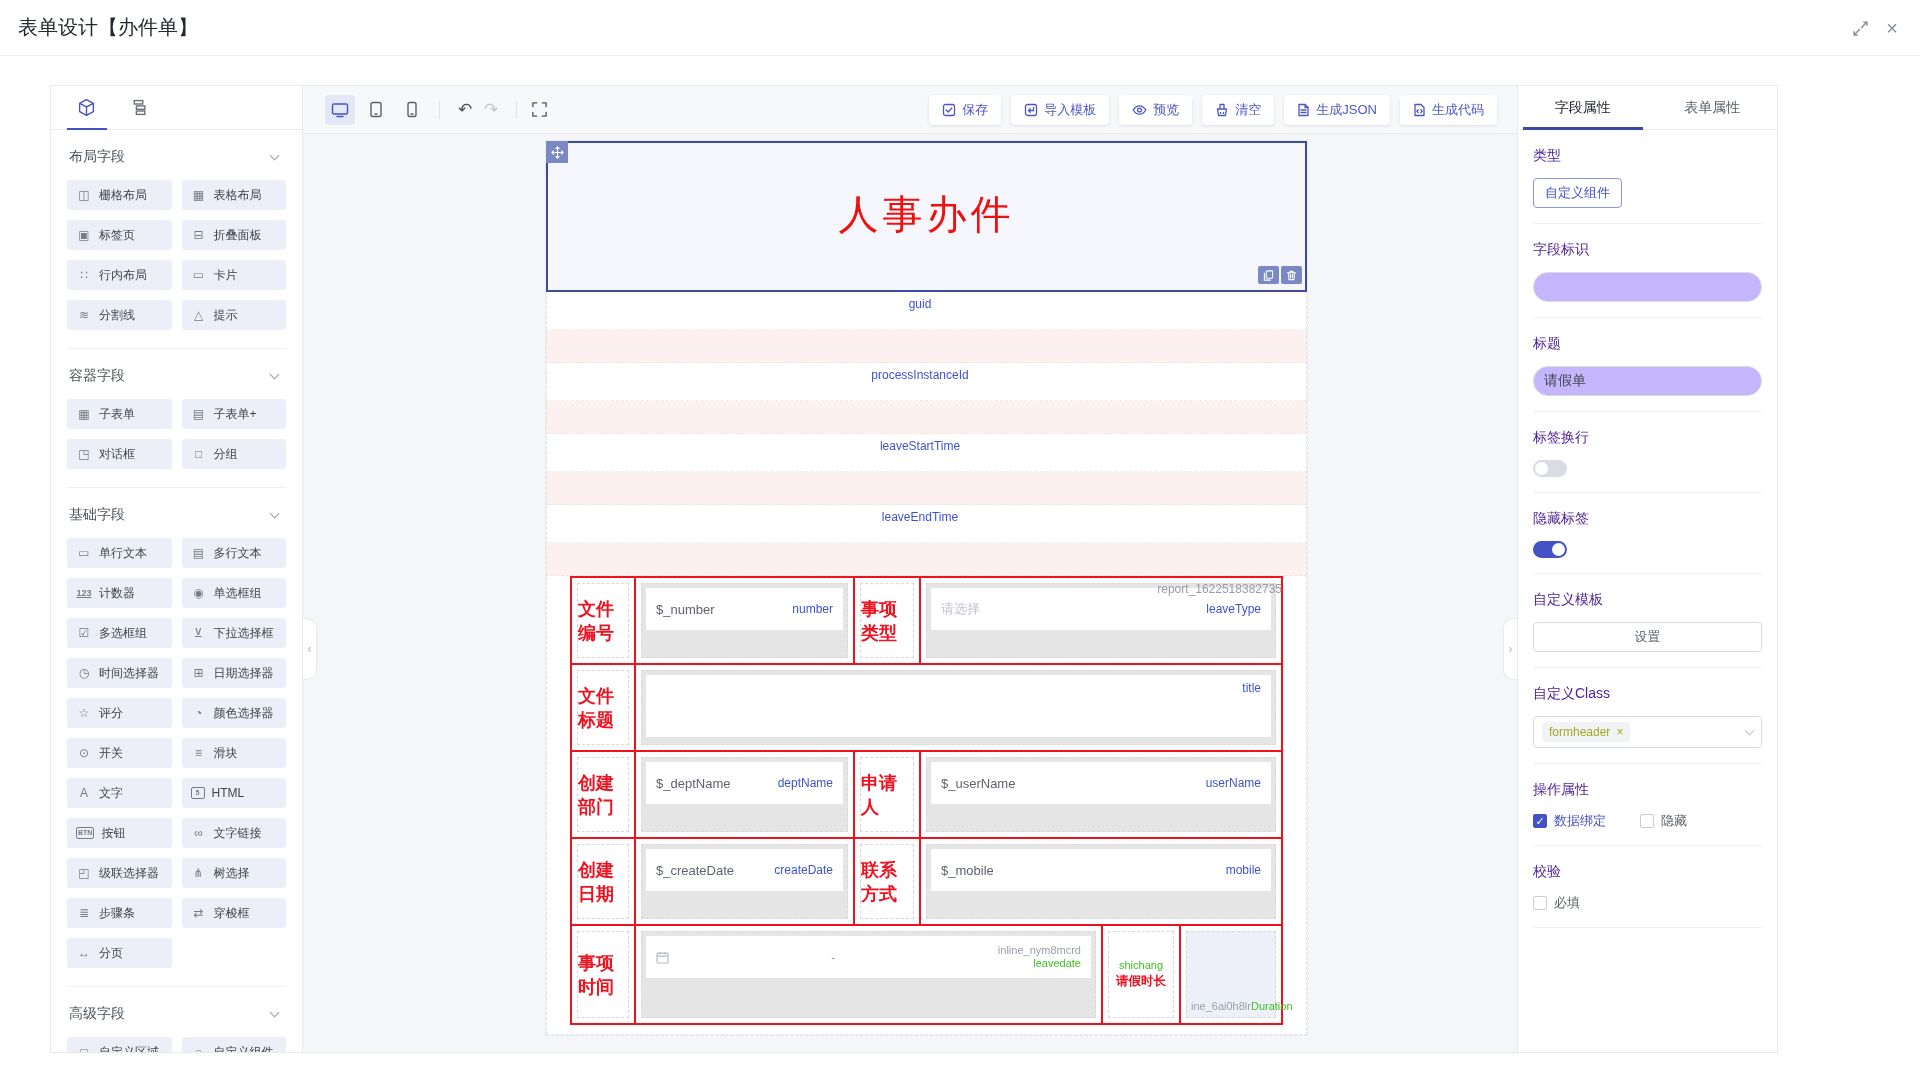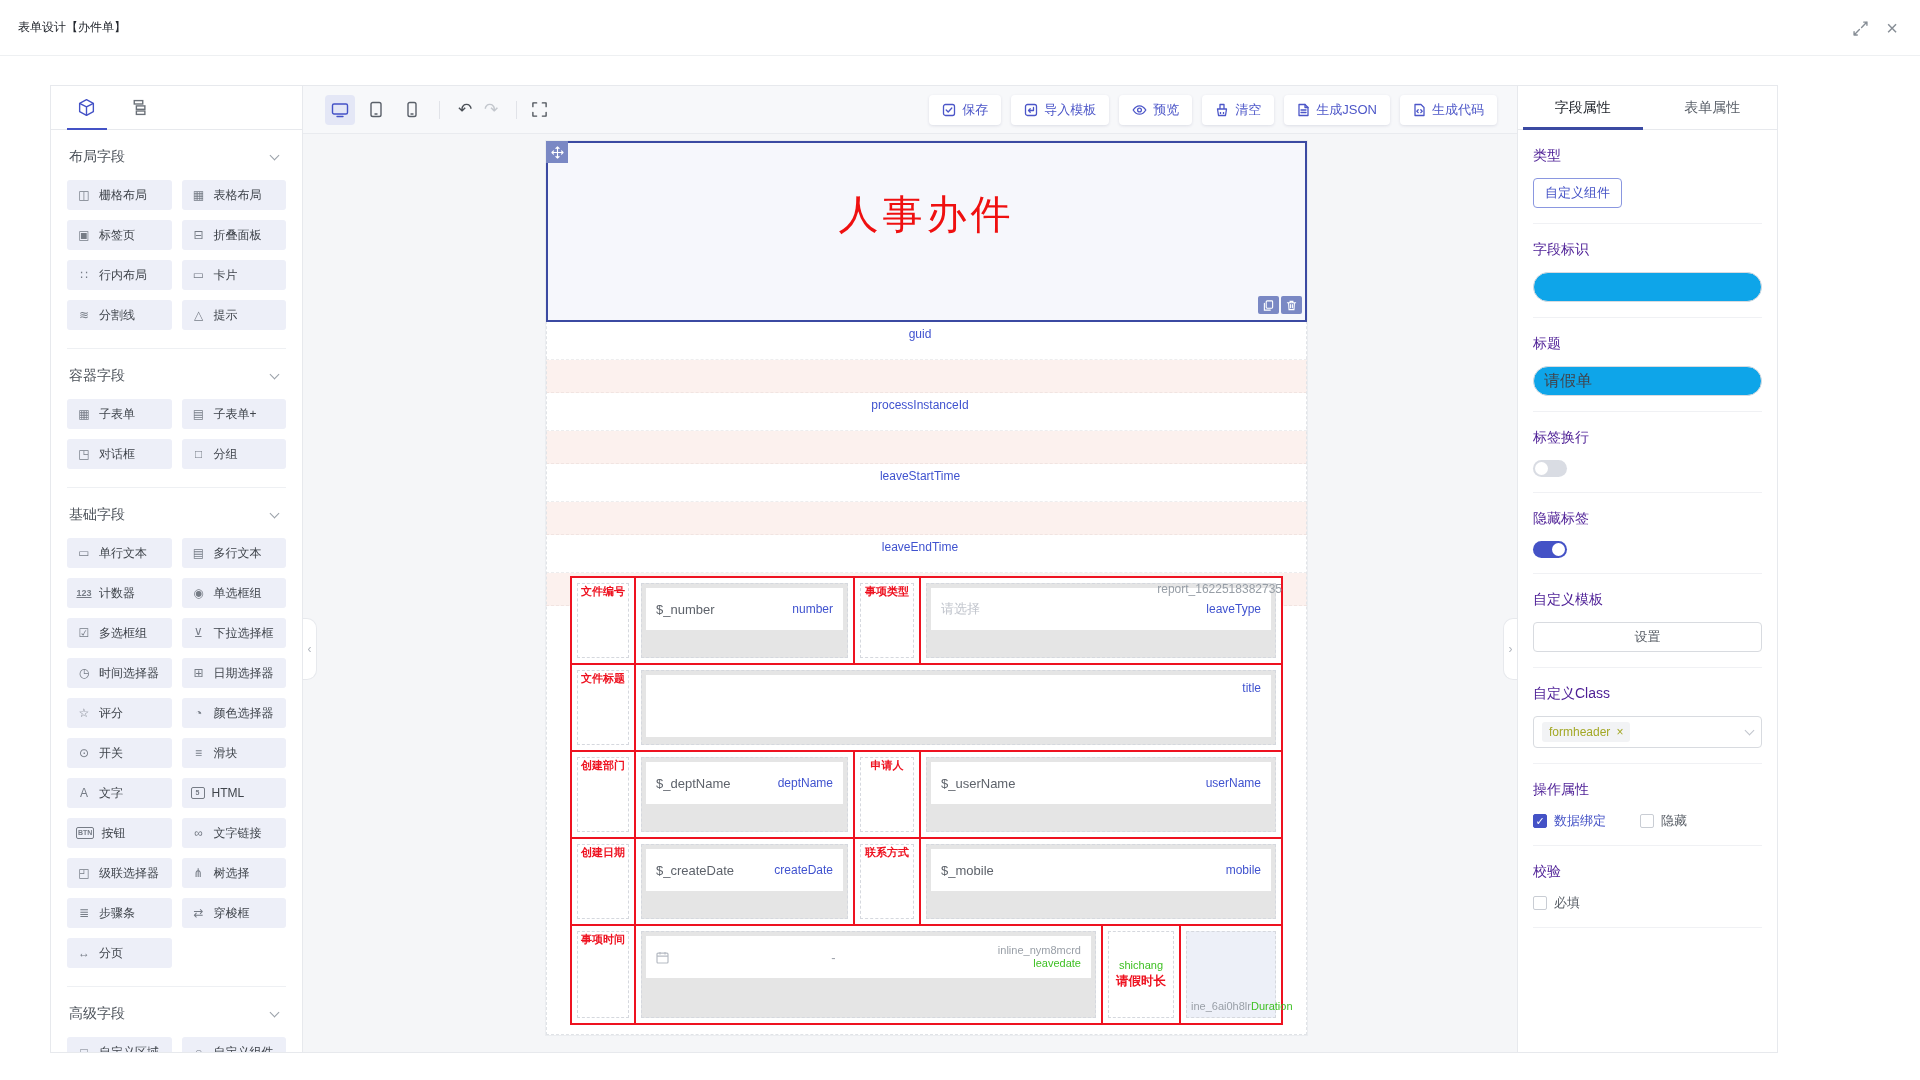--- a/index.html
+++ b/index.html
@@ -1,21 +1,21 @@
 <!DOCTYPE html>
 <html><head>
 <meta charset="utf-8">
 <style>
   * { margin:0; padding:0; box-sizing:border-box; }
   html,body { width:1920px; height:1080px; }
   body { font-family:"Liberation Sans","DejaVu Sans",sans-serif; background:#fff; position:relative; overflow:hidden; color:#333; }
 
   
   .titlebar { position:absolute; top:0; left:0; width:1920px; height:56px; border-bottom:1px solid #eef0f2; display:flex; align-items:center; padding:0 18px; background:#fff; z-index:10; }
-  .tb-title { font-size:12px; color:#23272e; }
+  .tb-title { font-size:20px; color:#23272e; }
   .tb-icons { position:absolute; right:22px; top:0; height:56px; display:flex; align-items:center; gap:18px; color:#878e96; }
   .tb-close { font-size:20px; line-height:1; cursor:pointer; }
   .tb-exp { cursor:pointer; display:flex; }
 
   
   .app { position:absolute; left:50px; top:85px; width:1728px; height:968px; border:1px solid #e7e9ed; display:flex; background:#fff; }
 
   
   .sidebar { width:252px; border-right:1px solid #e7e9ed; display:flex; flex-direction:column; flex:none; }
   .sb-tabs { height:44px; border-bottom:1px solid #e7e9ed; display:flex; align-items:center; gap:34px; padding-left:26px; flex:none; position:relative; }
@@ -41,21 +41,21 @@
   .tbtn-ic { font-size:17px; color:#4c5158; cursor:pointer; width:26px; text-align:center; }
   .tbtn-ic.disabled { color:#c3c7cd; }
   .exp-ic { color:#4c5158; cursor:pointer; display:flex; margin-left:2px; }
   .actions { margin-left:auto; display:flex; gap:10px; margin-right:8px; }
   .act-btn { height:30px; background:#fff; border-radius:4px; box-shadow:0 1px 3px rgba(30,40,90,.12); display:flex; align-items:center; gap:6px; padding:0 13px; font-size:13px; color:#4c56c8; cursor:pointer; white-space:nowrap; }
 
   .canvas { flex:1; position:relative; overflow:hidden; }
   .page { position:absolute; left:243px; top:7px; width:761px; height:894px; background:#fff; box-shadow:0 0 0 1px #ebedf0; }
   .page::after { content:""; position:absolute; inset:0; border:1px dashed #e0e3e7; pointer-events:none; }
 
-  .header-sel { height:181px; border:2px solid #3b4aa2; background:#f6f7fc; position:relative; z-index:2; }
+  .header-sel { height:151px; border:2px solid #3b4aa2; background:#f6f7fc; position:relative; z-index:2; }
   .h-title { text-align:center; line-height:143px; font-size:40px; color:#ef1010; letter-spacing:4px; }
   .move-handle { position:absolute; left:-2px; top:-2px; width:22px; height:22px; background:#7a88c4; display:flex; align-items:center; justify-content:center; cursor:move; }
   .sel-actions { position:absolute; right:3px; bottom:6px; display:flex; gap:2px; }
   .sel-btn { width:21px; height:18px; background:#7a88c4; border-radius:2px; display:flex; align-items:center; justify-content:center; cursor:pointer; }
 
   .hf-white { height:38px; background:#fff; border-bottom:1px dashed #ededee; text-align:center; padding:5px 13px 0 0; font-size:12px; color:#4053cf; }
   .hf-pink { height:33px; background:#fcf1ee; border-bottom:1px dashed #f1e4e1; }
 
   .report { position:absolute; top:441px; right:25px; font-size:12px; color:#979ea6; z-index:3; }
 
@@ -64,21 +64,21 @@
   .trow:last-child { border-bottom:none; flex:1; height:auto; }
   .tc { padding:5px; display:flex; min-width:0; }
   .tc + .tc { border-left:2px solid #ee1220; }
   .w-l  { width:62px; flex:none; }
   .w-f1 { width:219px; flex:none; }
   .w-l2 { width:66px; flex:none; }
   .w-fx { flex:1; }
   .w-d  { width:467px; flex:none; }
   .w-l3 { width:78px; flex:none; }
   .dash { flex:1; border:1px dashed #d5d8de; display:flex; min-width:0; }
-  .lbl .dash { background:#fff; align-items:flex-start; justify-content:center; color:#ee1220; font-weight:bold; font-size:11px; }
+  .lbl .dash { background:#fff; align-items:center; justify-content:center; color:#ee1220; font-weight:bold; font-size:18px; }
   .fld .dash { background:#e5e5e5; padding:4px; flex-direction:column; }
   .finput { background:#fff; height:42px; display:flex; align-items:center; justify-content:space-between; padding:0 10px; font-size:13px; color:#5e636b; flex:none; gap:6px; }
   .big .finput { height:62px; align-items:flex-start; padding-top:6px; }
   .fph { color:#c0c4cc; }
   .fl { font-size:12px; color:#4053cf; flex:none; }
   .dstack { display:flex; flex-direction:column; align-items:flex-end; line-height:13px; }
   .gray  { color:#9aa0a8; font-size:11px; }
   .green { color:#3fc024; font-size:11px; }
   .lblcol .dash { background:#fff; flex-direction:column; align-items:center; justify-content:center; gap:2px; }
   .lblcol .redlbl { color:#ee1220; font-weight:bold; font-size:12.5px; }
@@ -94,21 +94,21 @@
   
   .rpanel { width:260px; border-left:1px solid #e7e9ed; display:flex; flex-direction:column; flex:none; background:#fff; }
   .rp-tabs { height:44px; border-bottom:1px solid #e7e9ed; display:flex; flex:none; }
   .rp-tab { flex:1; display:flex; align-items:center; justify-content:center; font-size:14px; color:#595f68; cursor:pointer; position:relative; }
   .rp-tab.active { color:#23272e; }
   .rp-tab.active::after { content:""; position:absolute; left:5px; right:5px; bottom:-1px; height:3px; background:#3b4aa2; }
   .rp-body { flex:1; padding:0 15px; overflow:hidden; }
   .grp { padding:17px 0 15px; border-bottom:1px solid #f0f1f4; }
   .grp-label { font-size:14px; color:#4c1d95; margin-bottom:13px; }
   .type-btn { display:inline-block; border:1px solid #8a97e0; color:#4452c6; font-size:13px; border-radius:4px; padding:5px 11px; background:#fff; cursor:pointer; }
-  .inp { width:100%; height:30px; border:1px solid #d8dbe0; border-radius:15px; padding:0 10px; font-size:16px; color:#40454d; outline:none; background:#0ea5e9; font-family:inherit; }
+  .inp { width:100%; height:30px; border:1px solid #d8dbe0; border-radius:15px; padding:0 10px; font-size:14px; color:#40454d; outline:none; background:#c4b5fd; font-family:inherit; }
   .toggle { width:34px; height:17px; border-radius:9px; background:#d9dce3; position:relative; cursor:pointer; }
   .toggle .knob { position:absolute; left:2px; top:2px; width:13px; height:13px; border-radius:50%; background:#fff; }
   .toggle.on { background:#4452c6; }
   .toggle.on .knob { left:auto; right:2px; }
   .settings-btn { width:100%; height:30px; border:1px solid #d8dbe0; border-radius:4px; background:#fff; font-size:13px; color:#585e66; cursor:pointer; font-family:inherit; }
   .select { width:100%; height:32px; border:1px solid #d8dbe0; border-radius:4px; display:flex; align-items:center; padding:0 8px; gap:6px; cursor:pointer; }
   .tag { background:#f2f3f5; border-radius:3px; padding:3px 7px; font-size:12px; color:#a3a825; display:flex; gap:6px; align-items:center; }
   .tag-x { cursor:pointer; }
   .sel-chev { margin-left:auto; width:7px; height:7px; border-right:1.5px solid #c0c4cc; border-bottom:1.5px solid #c0c4cc; transform:rotate(45deg); margin-top:-3px; }
   .cb-row { display:flex; gap:34px; align-items:center; }

